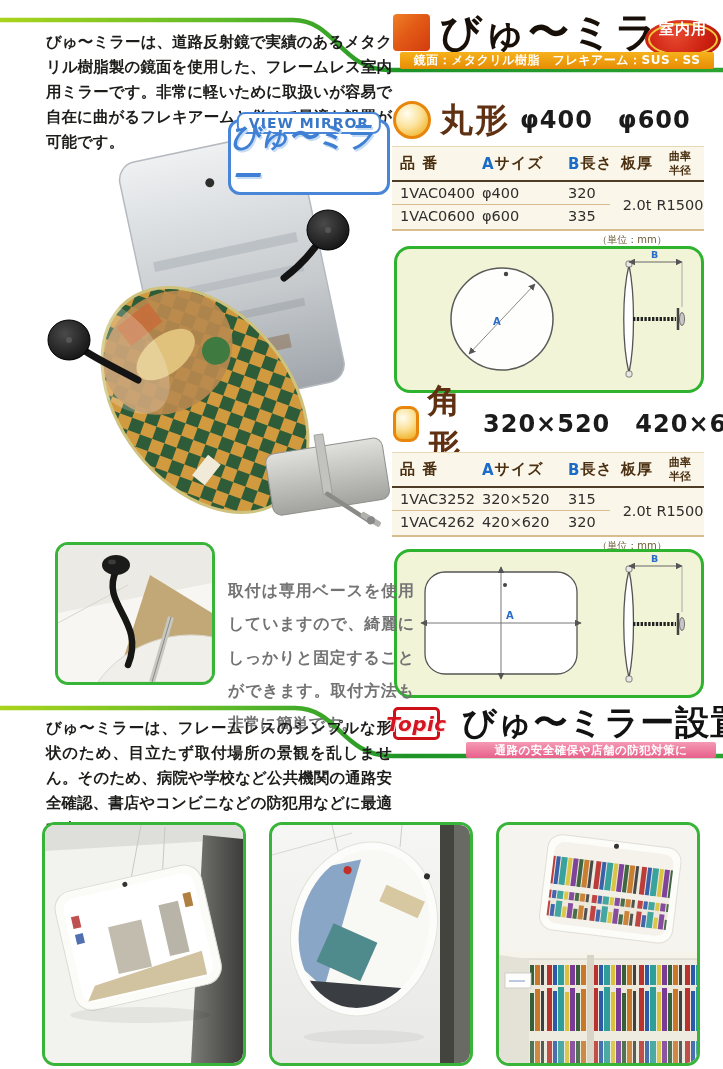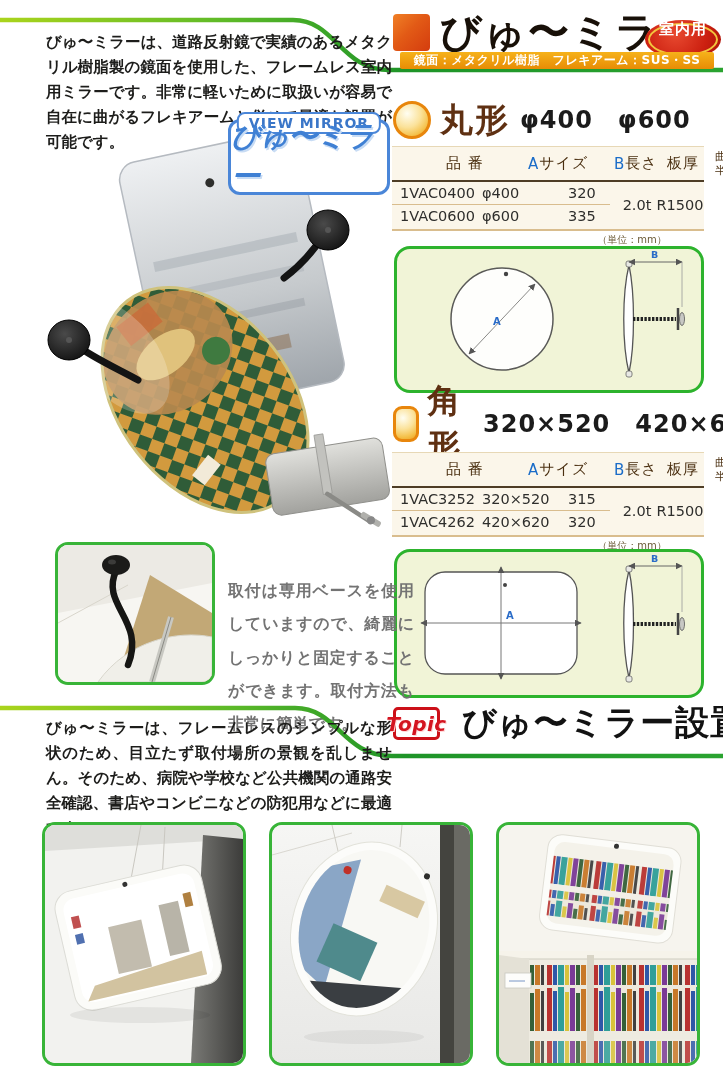--- a/index.html
+++ b/index.html
@@ -57,21 +57,21 @@
                 border-top:1px solid #e7d8b6; }
   .tbl-round { top:146px; } .tbl-square { top:452px; }
   .cell { position:absolute; display:flex; align-items:center; }
   .c1 { left:8px;  width:78px; }
   .c2 { left:90px; width:84px; }
   .c3 { left:176px; width:46px; }
   .c4 { left:222px; width:46px; justify-content:center; }
   .c5 { left:266px; width:44px; justify-content:center; }
   .rh { top:0; height:33px; } .r1 { top:35px; height:21px; } .r2 { top:58px; height:21px; }
   .rspan { top:35px; height:45px; }
-  .th { font-weight:normal; color:#4a2f10; font-size:15px; letter-spacing:1px;margin-left:46px; }
+  .th { font-weight:bold; color:#4a2f10; font-size:15px; letter-spacing:1px; }
   .th .blu { color:#1a6cc8; }
   .th-radius { font-size:11px; line-height:1.2; white-space:pre-line; text-align:right; letter-spacing:0; }
   .td { color:#2e2e2c; font-size:14.5px; }
   .tl-dark { position:absolute; left:0; right:0; top:33px; height:2px; background:#4e3d26; }
   .tl-mid  { position:absolute; left:0; top:57px; width:218px; height:1px; background:#d9bd8e; }
   .tl-bot  { position:absolute; left:0; right:0; top:82px; height:2px; background:#d9bd8e; }
   .unit { position:absolute; left:560px; width:144px; text-align:center; font-size:10px; color:#6b5a36; }
   .unit-round { top:233px; } .unit-square { top:539px; }
 
   
@@ -346,20 +346,21 @@
       </linearGradient>
     </defs>
     <path d="M0,13 H295 C338,13 342,61 392,61 H723" fill="none" stroke="url(#swgB)" stroke-width="4.5" stroke-linecap="round"></path>
   </svg>
 
   <div class="para topic-text">びゅ〜ミラーは、フレームレスのシンプルな形状のため、目立たず取付場所の景観を乱しません。そのため、病院や学校など公共機関の通路安全確認、書店やコンビニなどの防犯用などに最適です。</div>
   <div class="topic-box">
     <span class="topic-label">Topic</span>
   </div>
   <div class="topic-title">びゅ〜ミラー設置例</div>
+  <div class="topic-banner">通路の安全確保や店舗の防犯対策に</div>
 
   <div class="photo photo-1">
     <svg viewBox="0 0 198 238">
       <defs>
         <linearGradient id="p1d" x1="0" y1="0" x2="1" y2="0">
           <stop offset="0" stop-color="#7a7a76"></stop>
             <stop offset="1" stop-color="#3c3c3a"></stop>
         </linearGradient>
       </defs>
       <rect width="198" height="238" fill="#f2f2ef"></rect>

